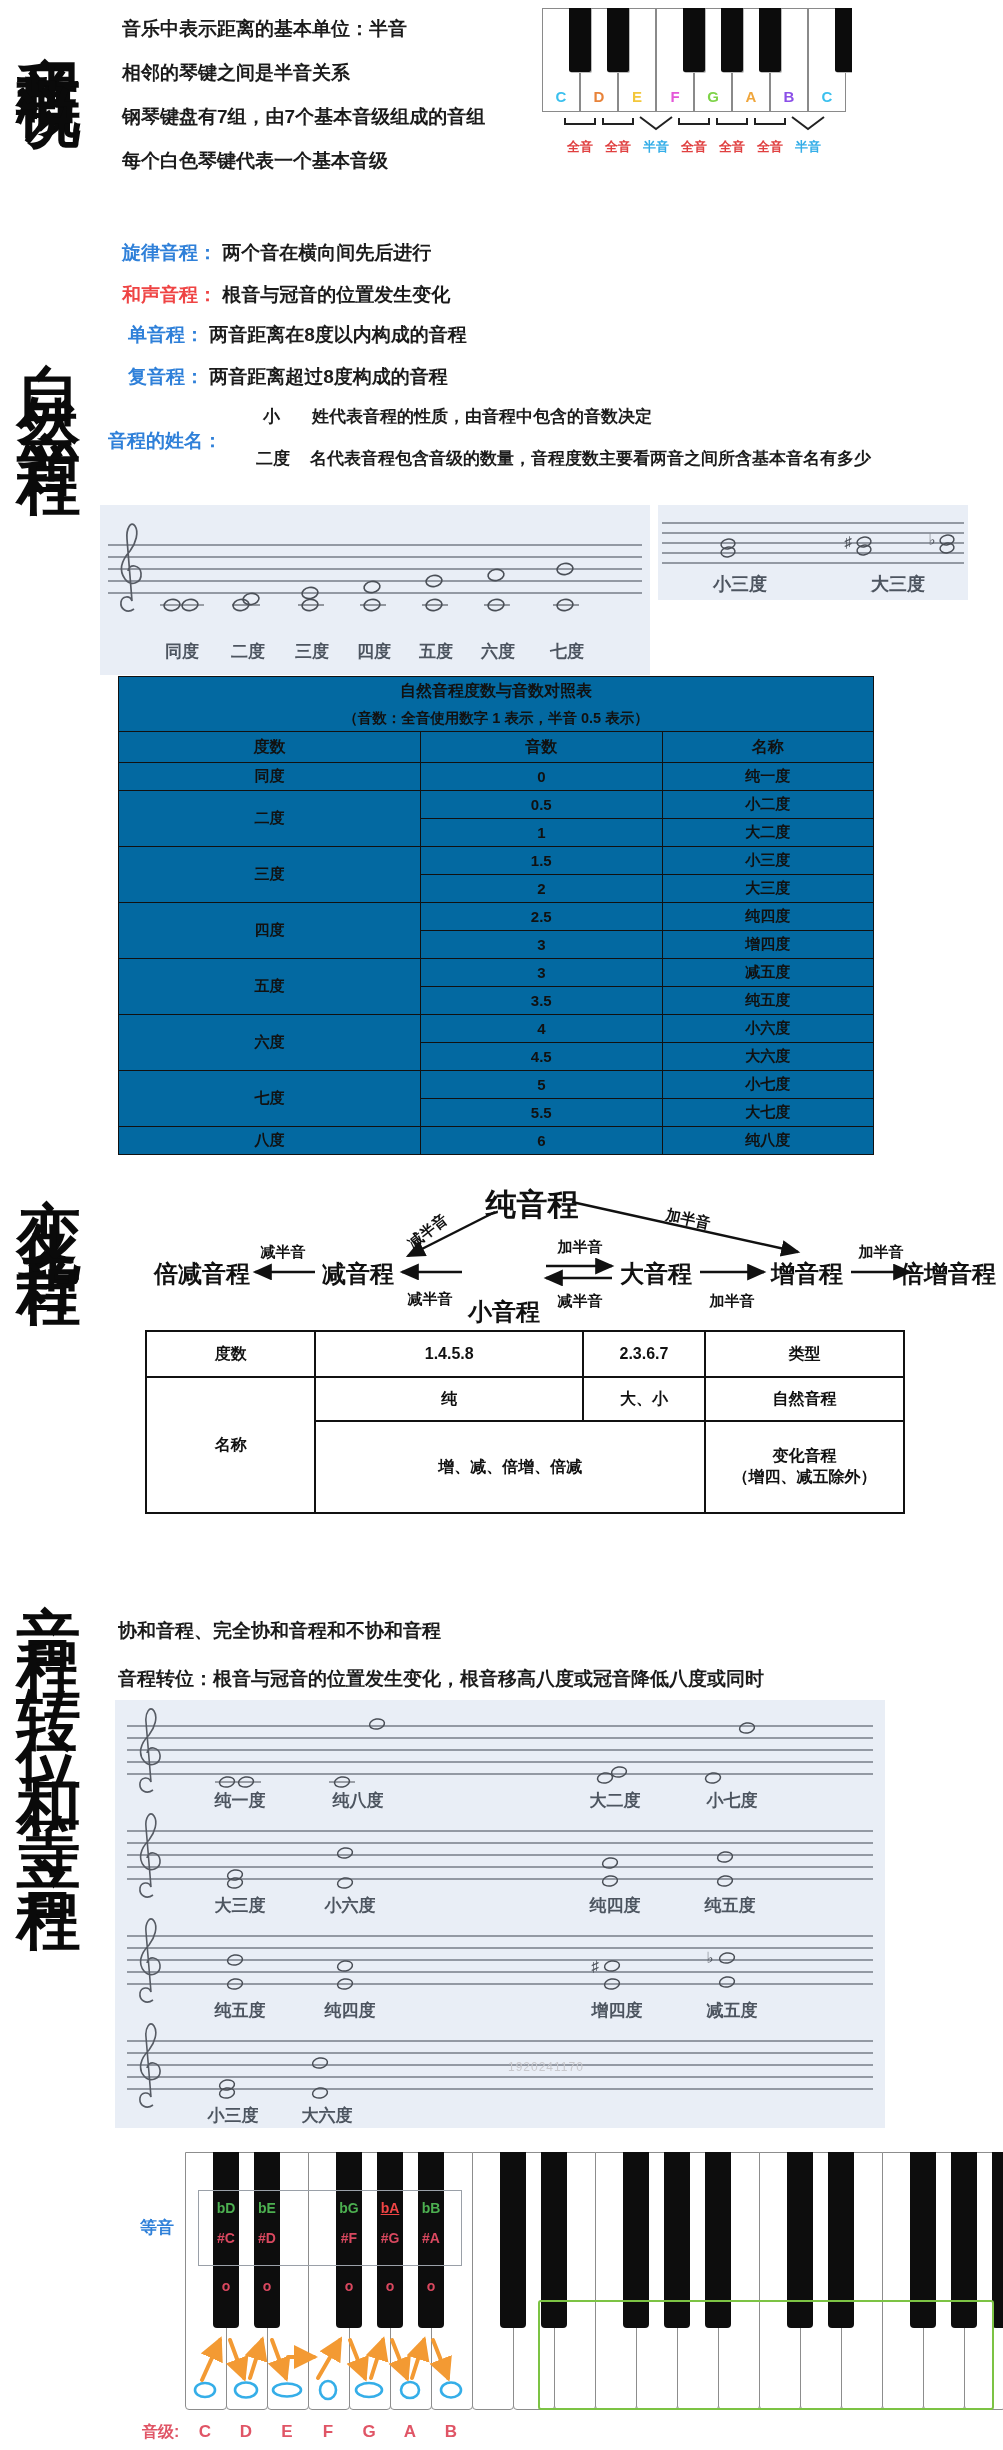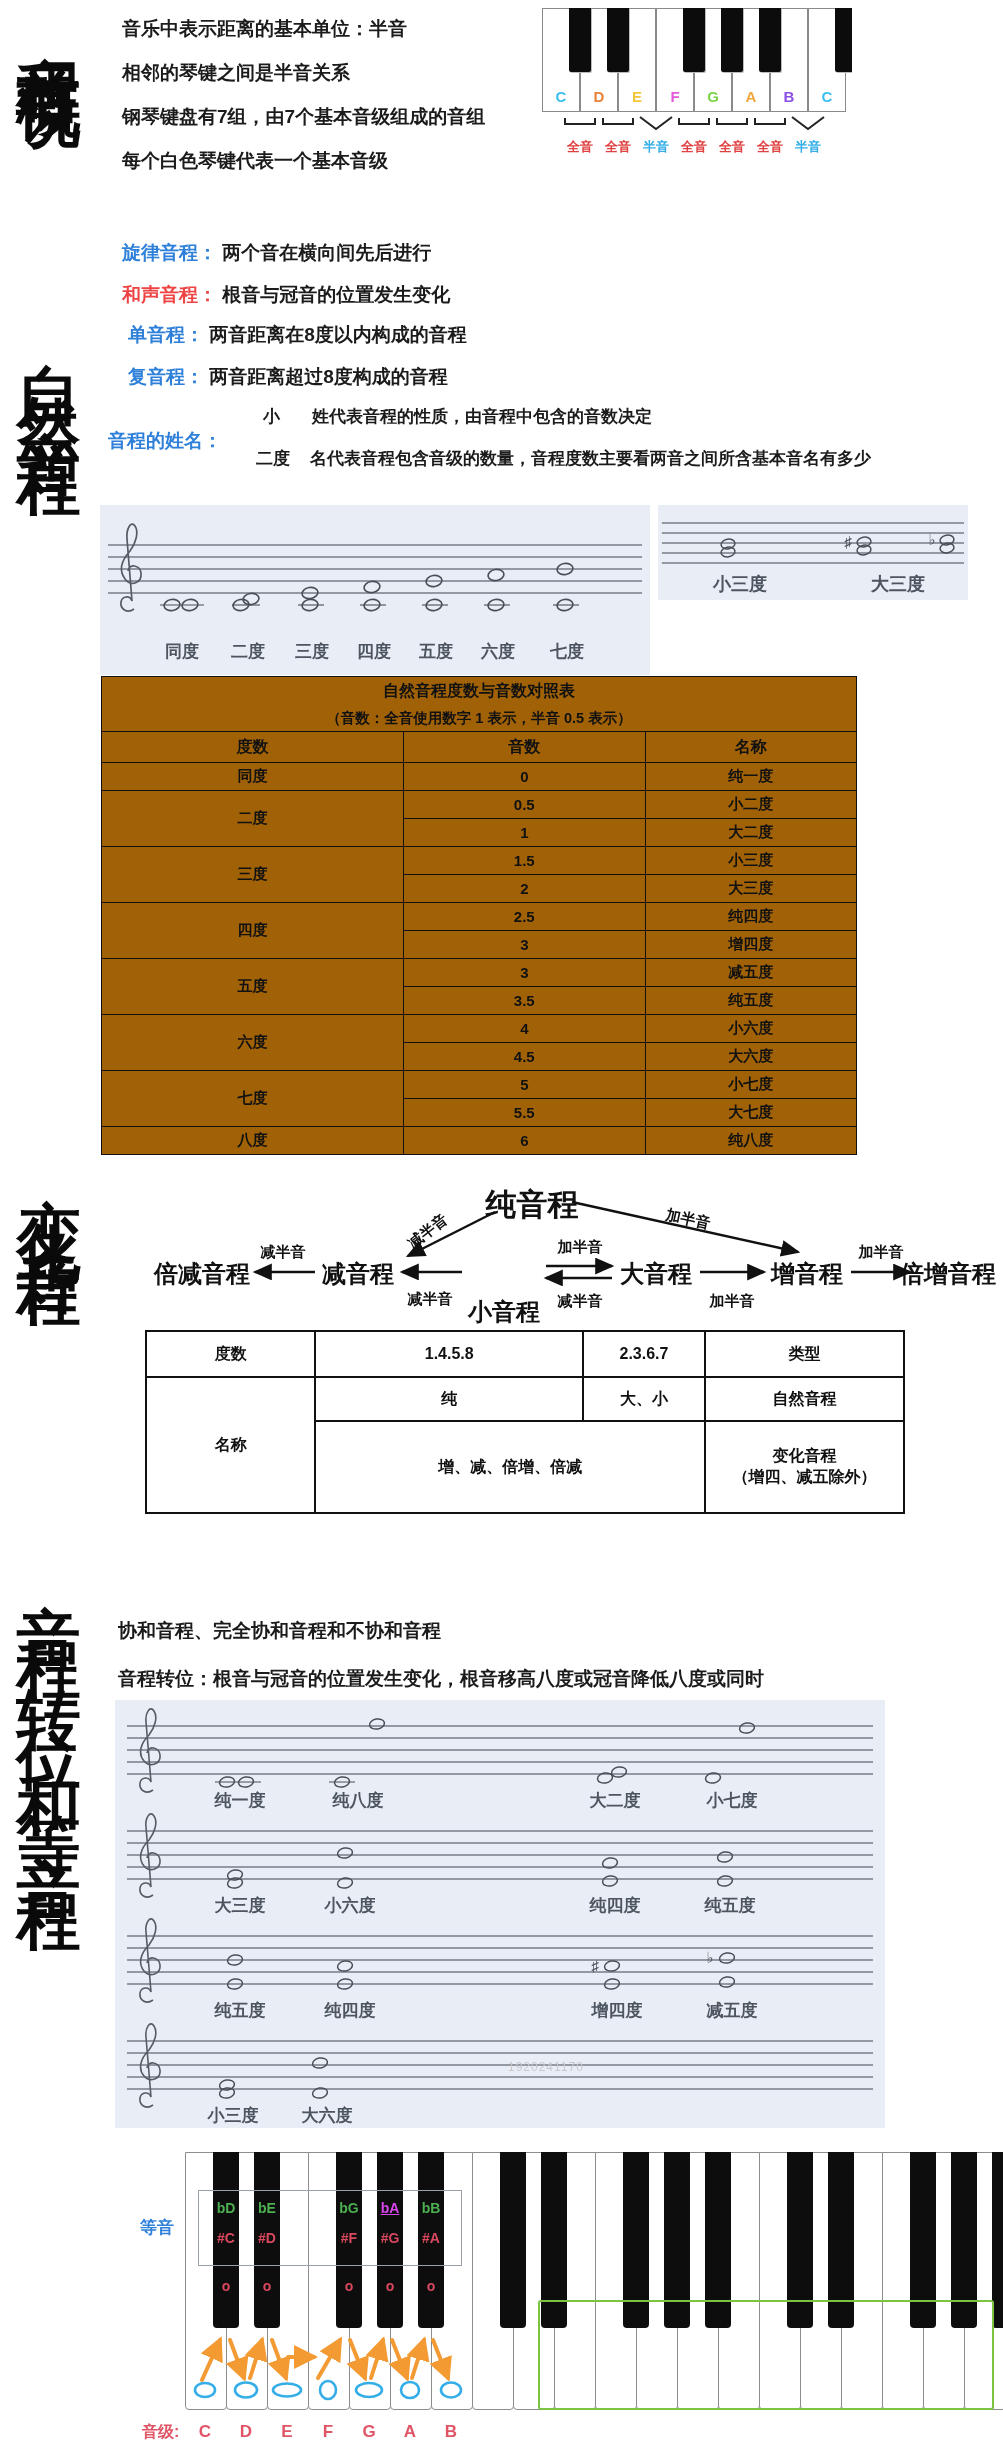--- a/index.html
+++ b/index.html
@@ -15,22 +15,22 @@
   .small-line{position:absolute;font-size:17px;font-weight:700;white-space:nowrap;}
   
   #kb1{position:absolute;left:540px;top:8px;width:312px;height:152px;overflow:hidden;}
   .wkey1{position:absolute;top:0;width:38px;height:104px;background:#fff;border:1px solid #8a8a8a;box-sizing:border-box;}
   .bkey1{position:absolute;top:0;width:22px;height:64px;background:#0c0c0c;border-radius:0 0 2px 2px;box-shadow:1px 1px 0 #bbb;}
   .klet{position:absolute;top:80px;width:38px;text-align:center;font-size:15px;font-weight:800;}
   .steplab{position:absolute;top:130px;width:44px;text-align:center;font-size:13px;font-weight:800;}
   
   .staffblock{position:absolute;background:#e9eef6;}
   
-  table.t1{position:absolute;left:101px;top:676px;width:756px;border-collapse:collapse;
-           font-size:15px;font-weight:700;color:#111;text-align:center;background:#a16207;}
+  table.t1{position:absolute;left:118px;top:676px;width:756px;border-collapse:collapse;
+           font-size:15px;font-weight:700;color:#111;text-align:center;background:#0369a1;}
   table.t1,table.t1 td,table.t1 th{border:1.6px solid #111;}
   table.t1 td.freecell{border-left:1.6px solid #111;border-right:1.6px solid #111;border-top:1.6px solid #111;border-bottom:0;}
   table.t1 td.freecell2{border-left:1.6px solid #111;border-right:1.6px solid #111;border-top:0;border-bottom:0;}
   table.t1 td{height:25px;padding:1px 4px;}
   table.t1 .title{font-size:16px;font-weight:800;height:26px;}
   table.t1 .subtitle{font-size:14.5px;font-weight:800;height:24px;}
   table.t1 th{height:28px;font-size:16px;}
   table.t2{position:absolute;left:145px;top:1330px;width:760px;border-collapse:collapse;
            font-size:16px;font-weight:800;color:#111;text-align:center;background:#fff;}
   table.t2,table.t2 td{border:2px solid #111;}
@@ -493,21 +493,21 @@
       <span class="flat" style="color: rgb(76, 175, 80);">bE</span>
       <span class="sharp" style="color: rgb(217, 72, 95);">#D</span>
       <span class="omark" style="color: rgb(217, 72, 95);">o</span>
     </div>
     <div class="bkey2" style="left:196px">
       <span class="flat" style="color: rgb(76, 175, 80);">bG</span>
       <span class="sharp" style="color: rgb(217, 72, 95);">#F</span>
       <span class="omark" style="color: rgb(217, 72, 95);">o</span>
     </div>
     <div class="bkey2" style="left:237px">
-      <span class="flat" style="color: #d946ef; text-decoration: underline;">bA</span>
+      <span class="flat" style="color: #ef4444; text-decoration: underline;">bA</span>
       <span class="sharp" style="color: rgb(217, 72, 95);">#G</span>
       <span class="omark" style="color: rgb(217, 72, 95);">o</span>
     </div>
     <div class="bkey2" style="left:278px">
       <span class="flat" style="color: rgb(76, 175, 80);">bB</span>
       <span class="sharp" style="color: rgb(217, 72, 95);">#A</span>
       <span class="omark" style="color: rgb(217, 72, 95);">o</span>
     </div>
 
     <div class="bkey2" style="left:360px"></div>

